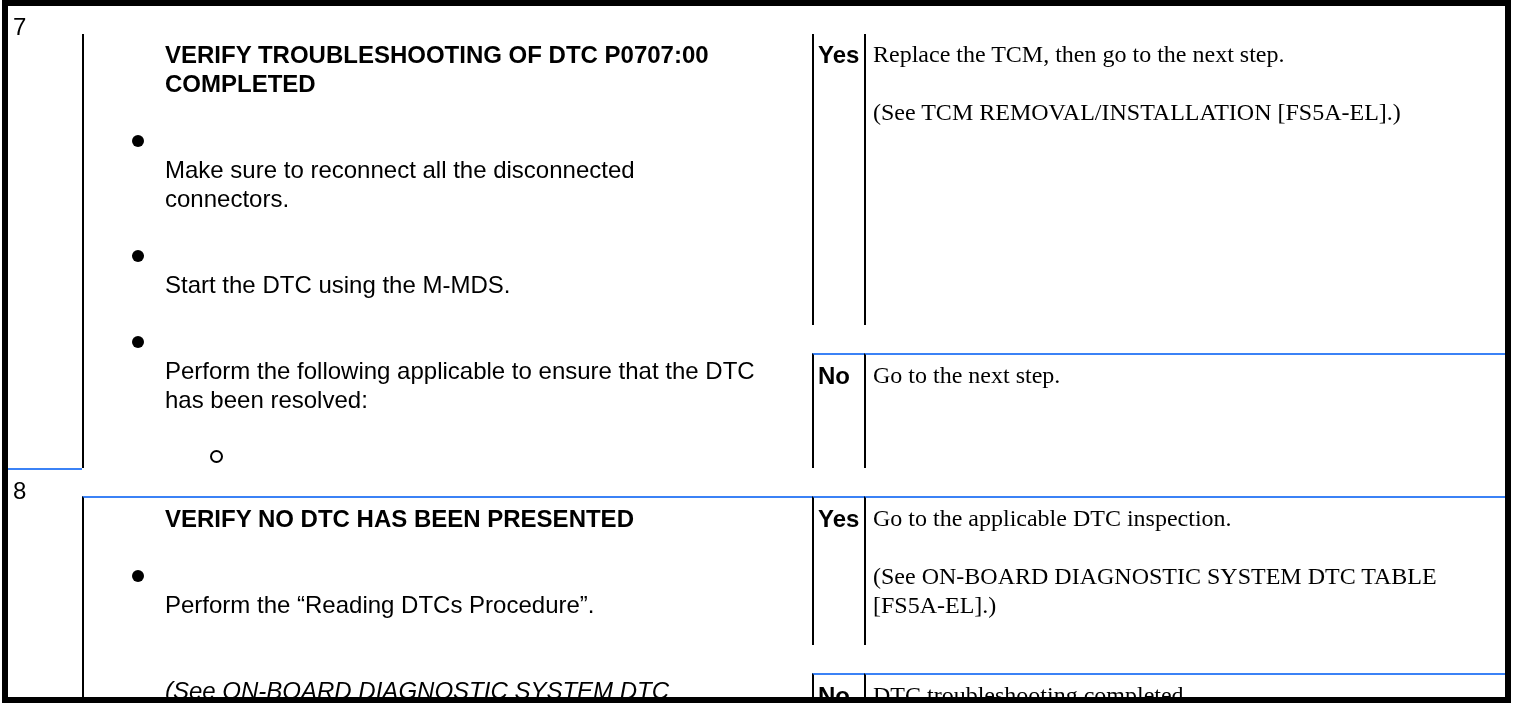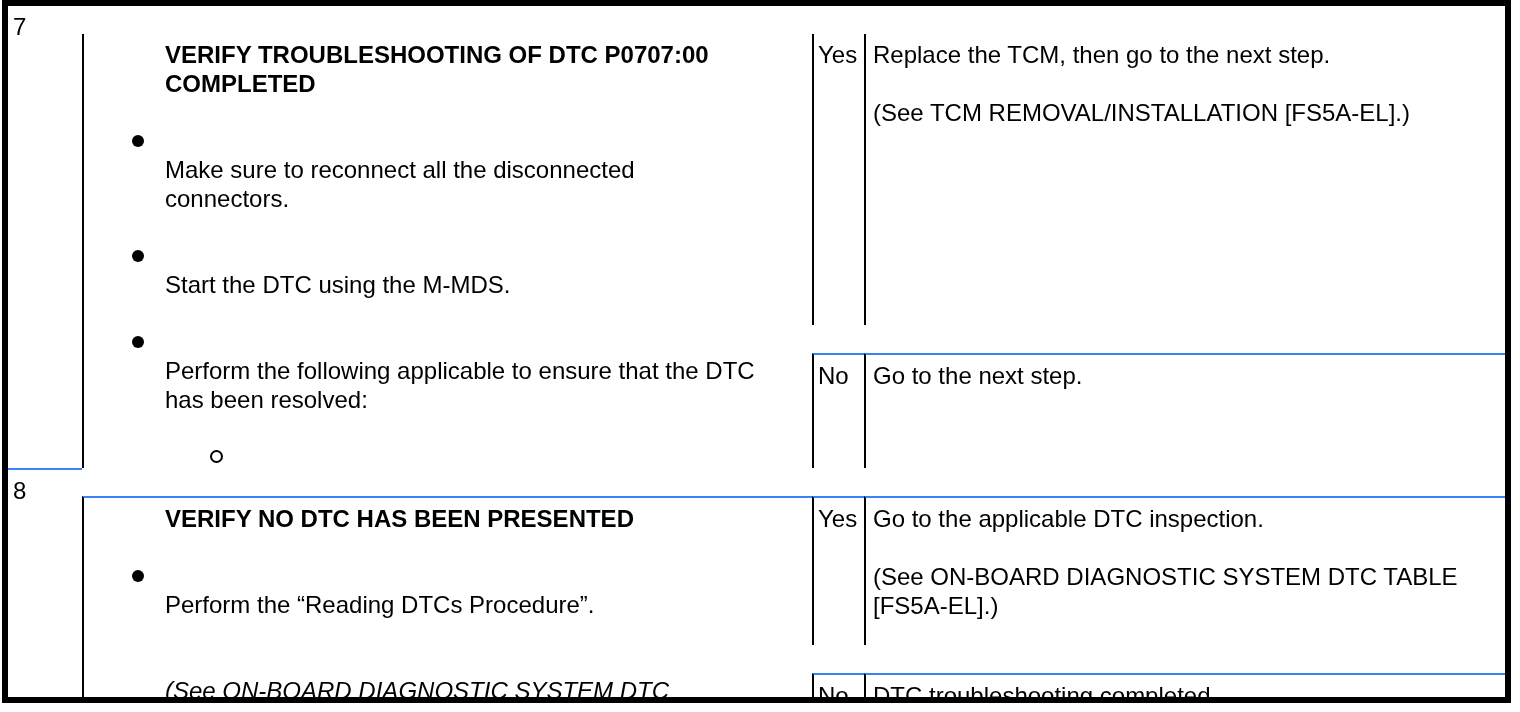--- a/index.html
+++ b/index.html
@@ -26,22 +26,22 @@
     display: grid;
     grid-template-columns: 74px 730px 52px 641px;
     grid-template-rows: 319px 143px 177px 52px;
   }
   .cell { box-sizing: border-box; overflow: hidden; background: #fff; }
   .bl { border-left: 2px solid #000; margin-top: 28px; }
   .bt { border-top: 2px solid #3b82f6; }
 
   .step-cell  { grid-column: 1; padding: 6px 2px 0 5px; }
   .insp-cell  { grid-column: 2; padding: 6px 10px 0 81px; }
-  .label-cell { grid-column: 3; padding: 6px 12px 0 4px; }
-  .action-cell{ grid-column: 4; padding: 6px 10px 0 7px; }
+  .label-cell { grid-column: 3; padding: 6px 12px 0 4px; font-weight: bold; }
+  .action-cell{ grid-column: 4; padding: 6px 10px 0 7px; font-family: Liberation Serif, serif; }
 
   .r7  { grid-row: 1 / 3; }
   .r7y { grid-row: 1; }
   .r7n { grid-row: 2; }
   .r8  { grid-row: 3 / 5; }
   .r8y { grid-row: 3; }
   .r8n { grid-row: 4; }
 
   .insp-title {
     font-weight: bold;

